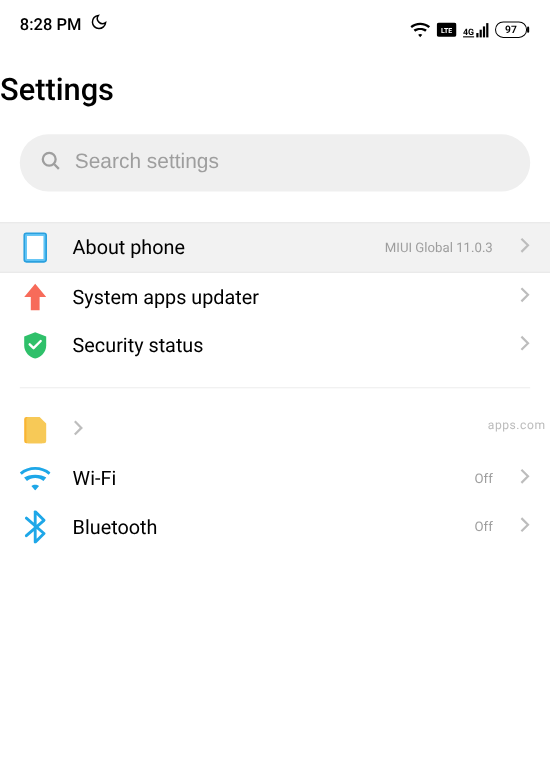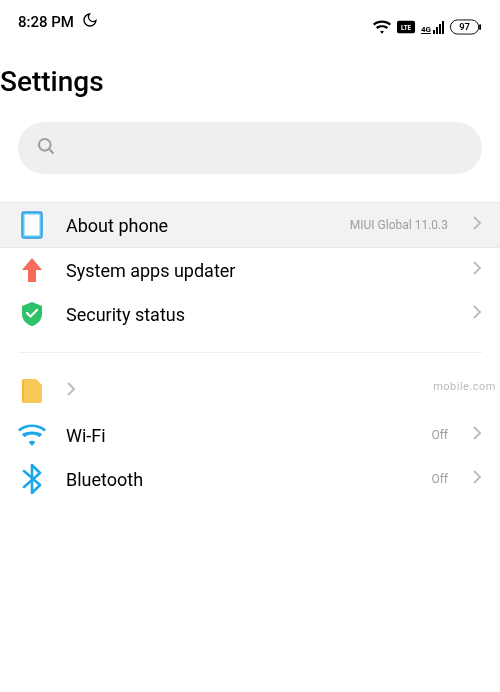--- a/index.html
+++ b/index.html
@@ -156,20 +156,21 @@
 <div class="page-title">Settings</div>
 
 <div class="search-container">
   <div class="search-bar">
     <span class="search-icon">
       <svg width="20" height="20" viewBox="0 0 24 24" fill="none" stroke="#9e9e9e" stroke-width="2.5">
         <circle cx="10.5" cy="10.5" r="7"></circle>
         <line x1="21" y1="21" x2="16" y2="16"></line>
       </svg>
     </span>
+    <input type="text" placeholder="Search settings" style="">
   </div>
 </div>
 
 <div class="spacer-top"></div>
 
 <div class="row highlight">
   <span class="row-icon">
     <svg width="22" height="28" viewBox="0 0 22 28">
       <rect x="1" y="1" width="20" height="26" rx="2" fill="#5fc3f5" stroke="#2aa0de" stroke-width="1.5"></rect>
       <rect x="3.5" y="3.5" width="15" height="21" fill="#ffffff"></rect>
@@ -252,13 +253,13 @@
   </span>
   <span class="row-label">Bluetooth</span>
   <span class="row-value">Off</span>
   <span class="chevron">
     <svg width="10" height="16" viewBox="0 0 10 16" fill="none" stroke="#bdbdbd" stroke-width="2">
         <path d="M2 2l6 6-6 6"></path>
       </svg>
   </span>
 </div>
 
-<div class="watermark">mobile.com</div>
+<div class="watermark">apps.com</div>
 
 </body></html>

